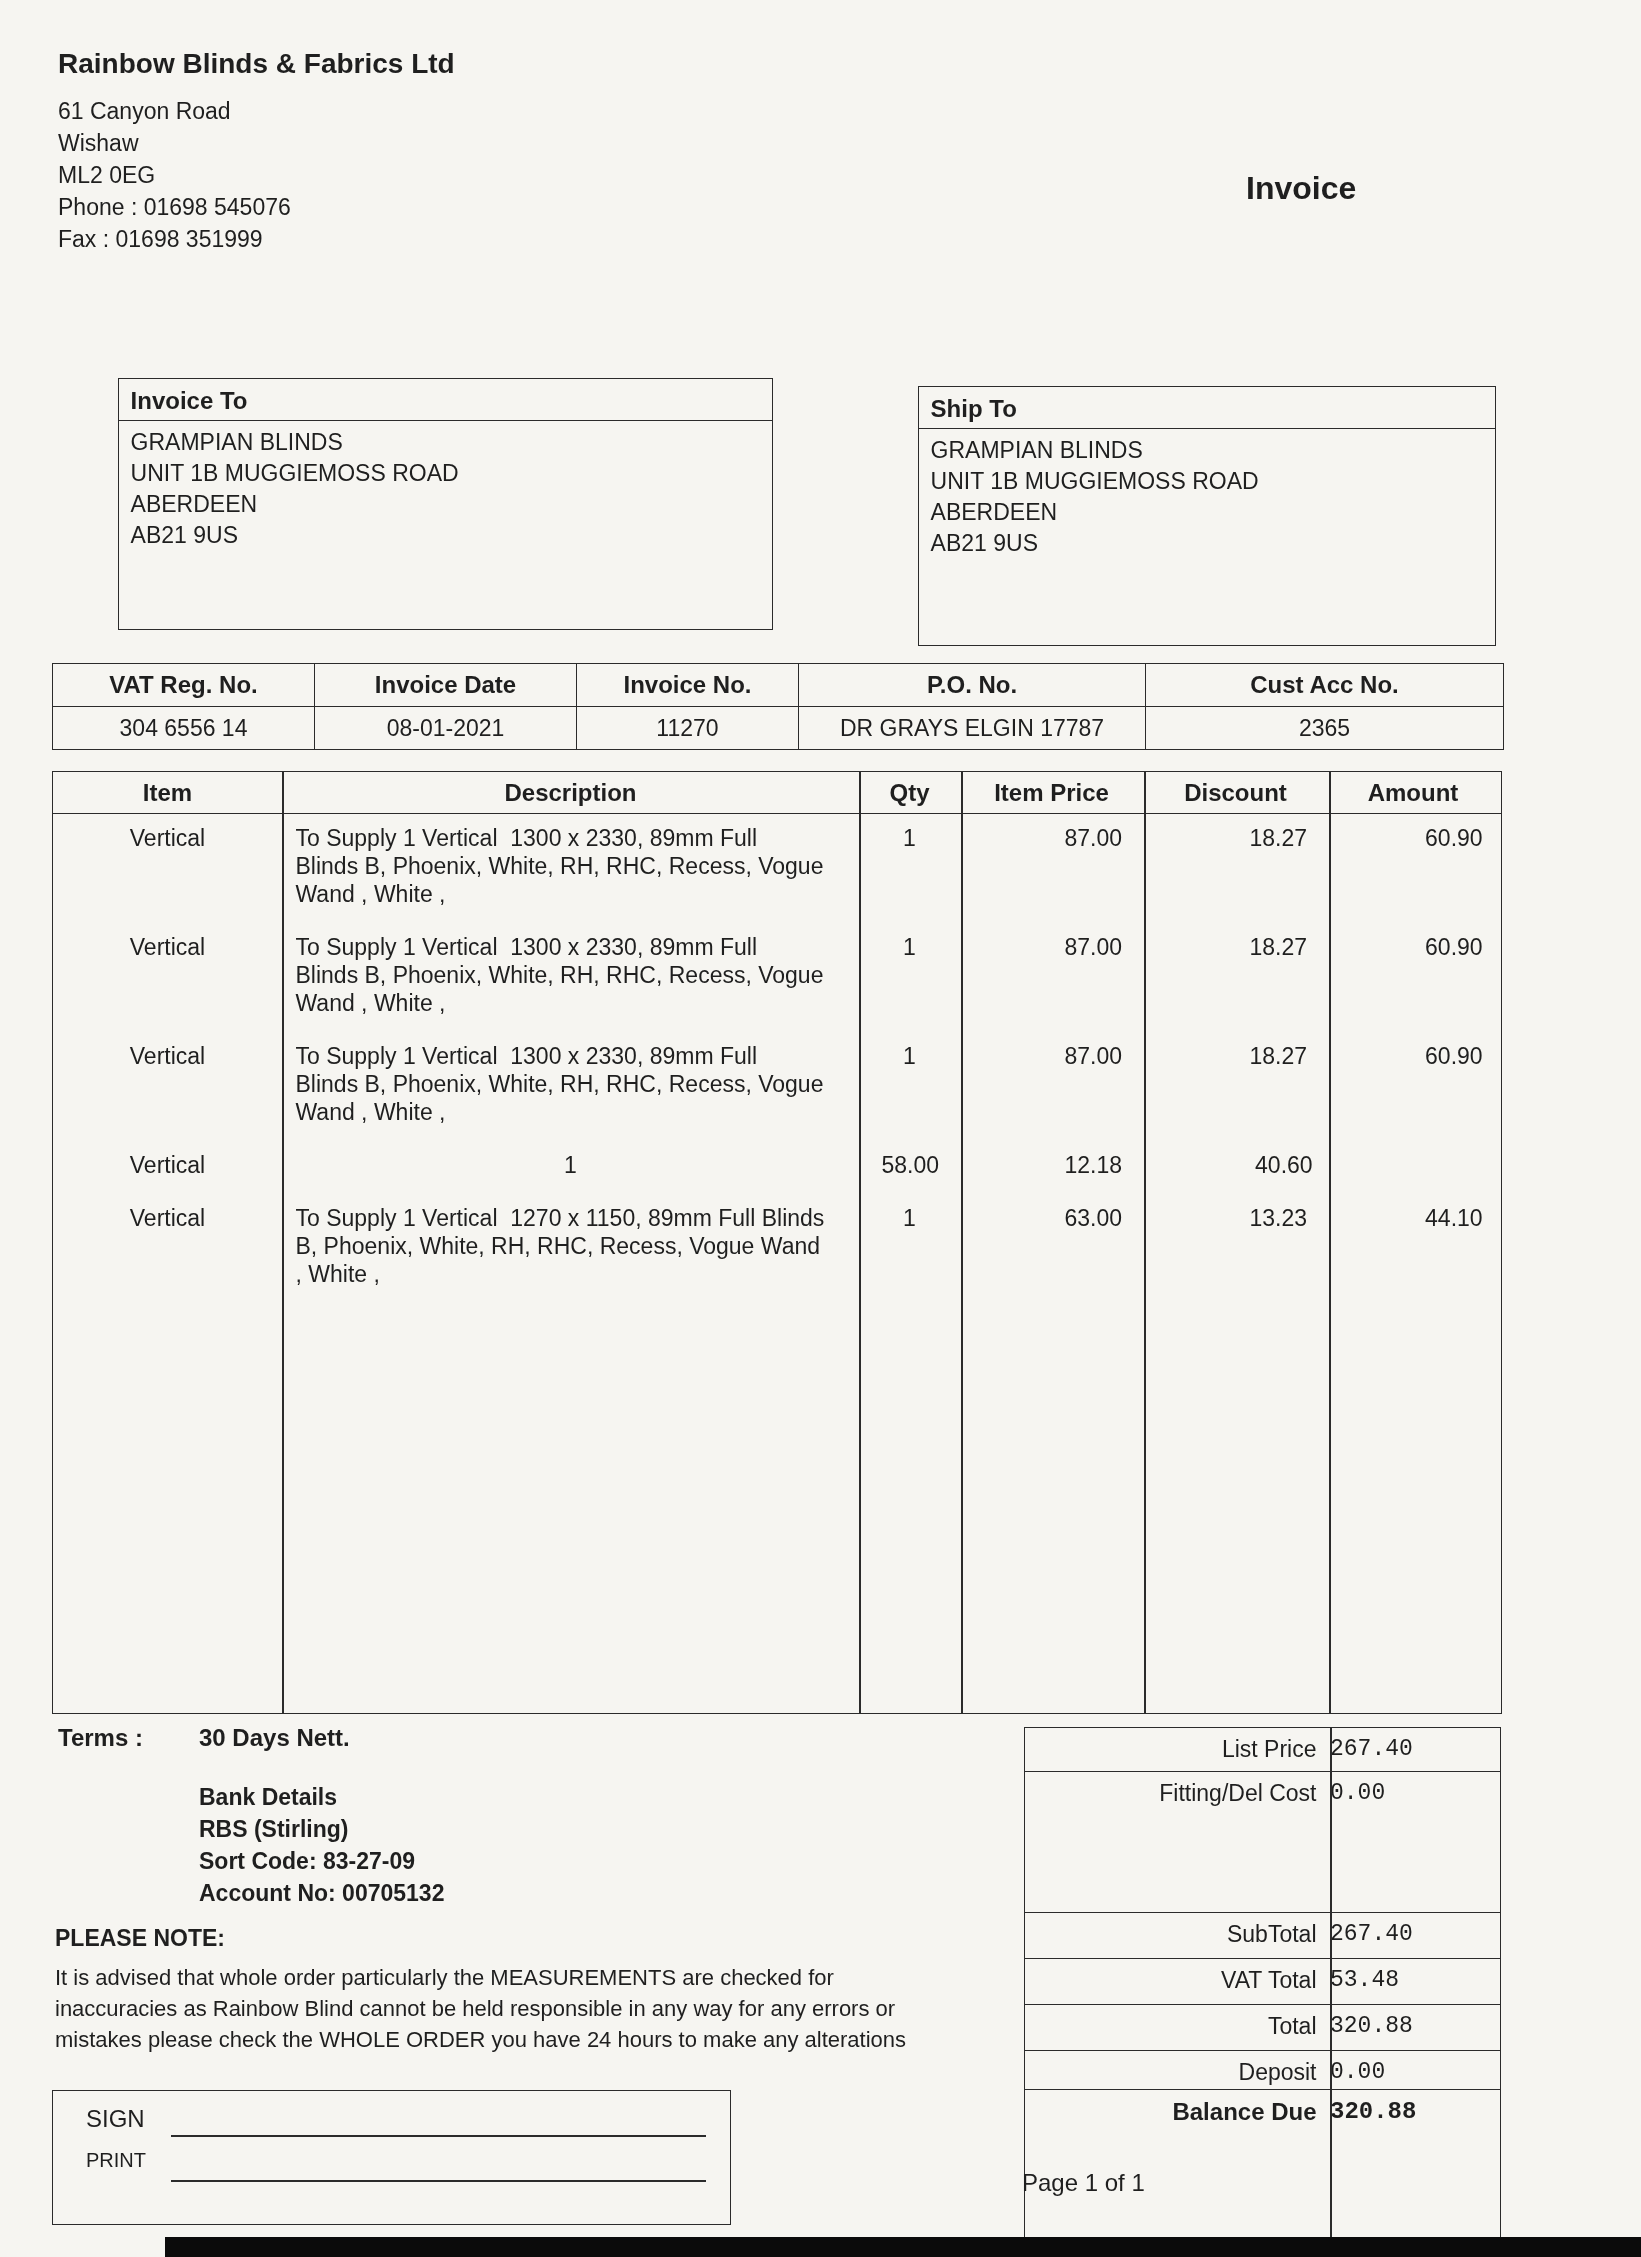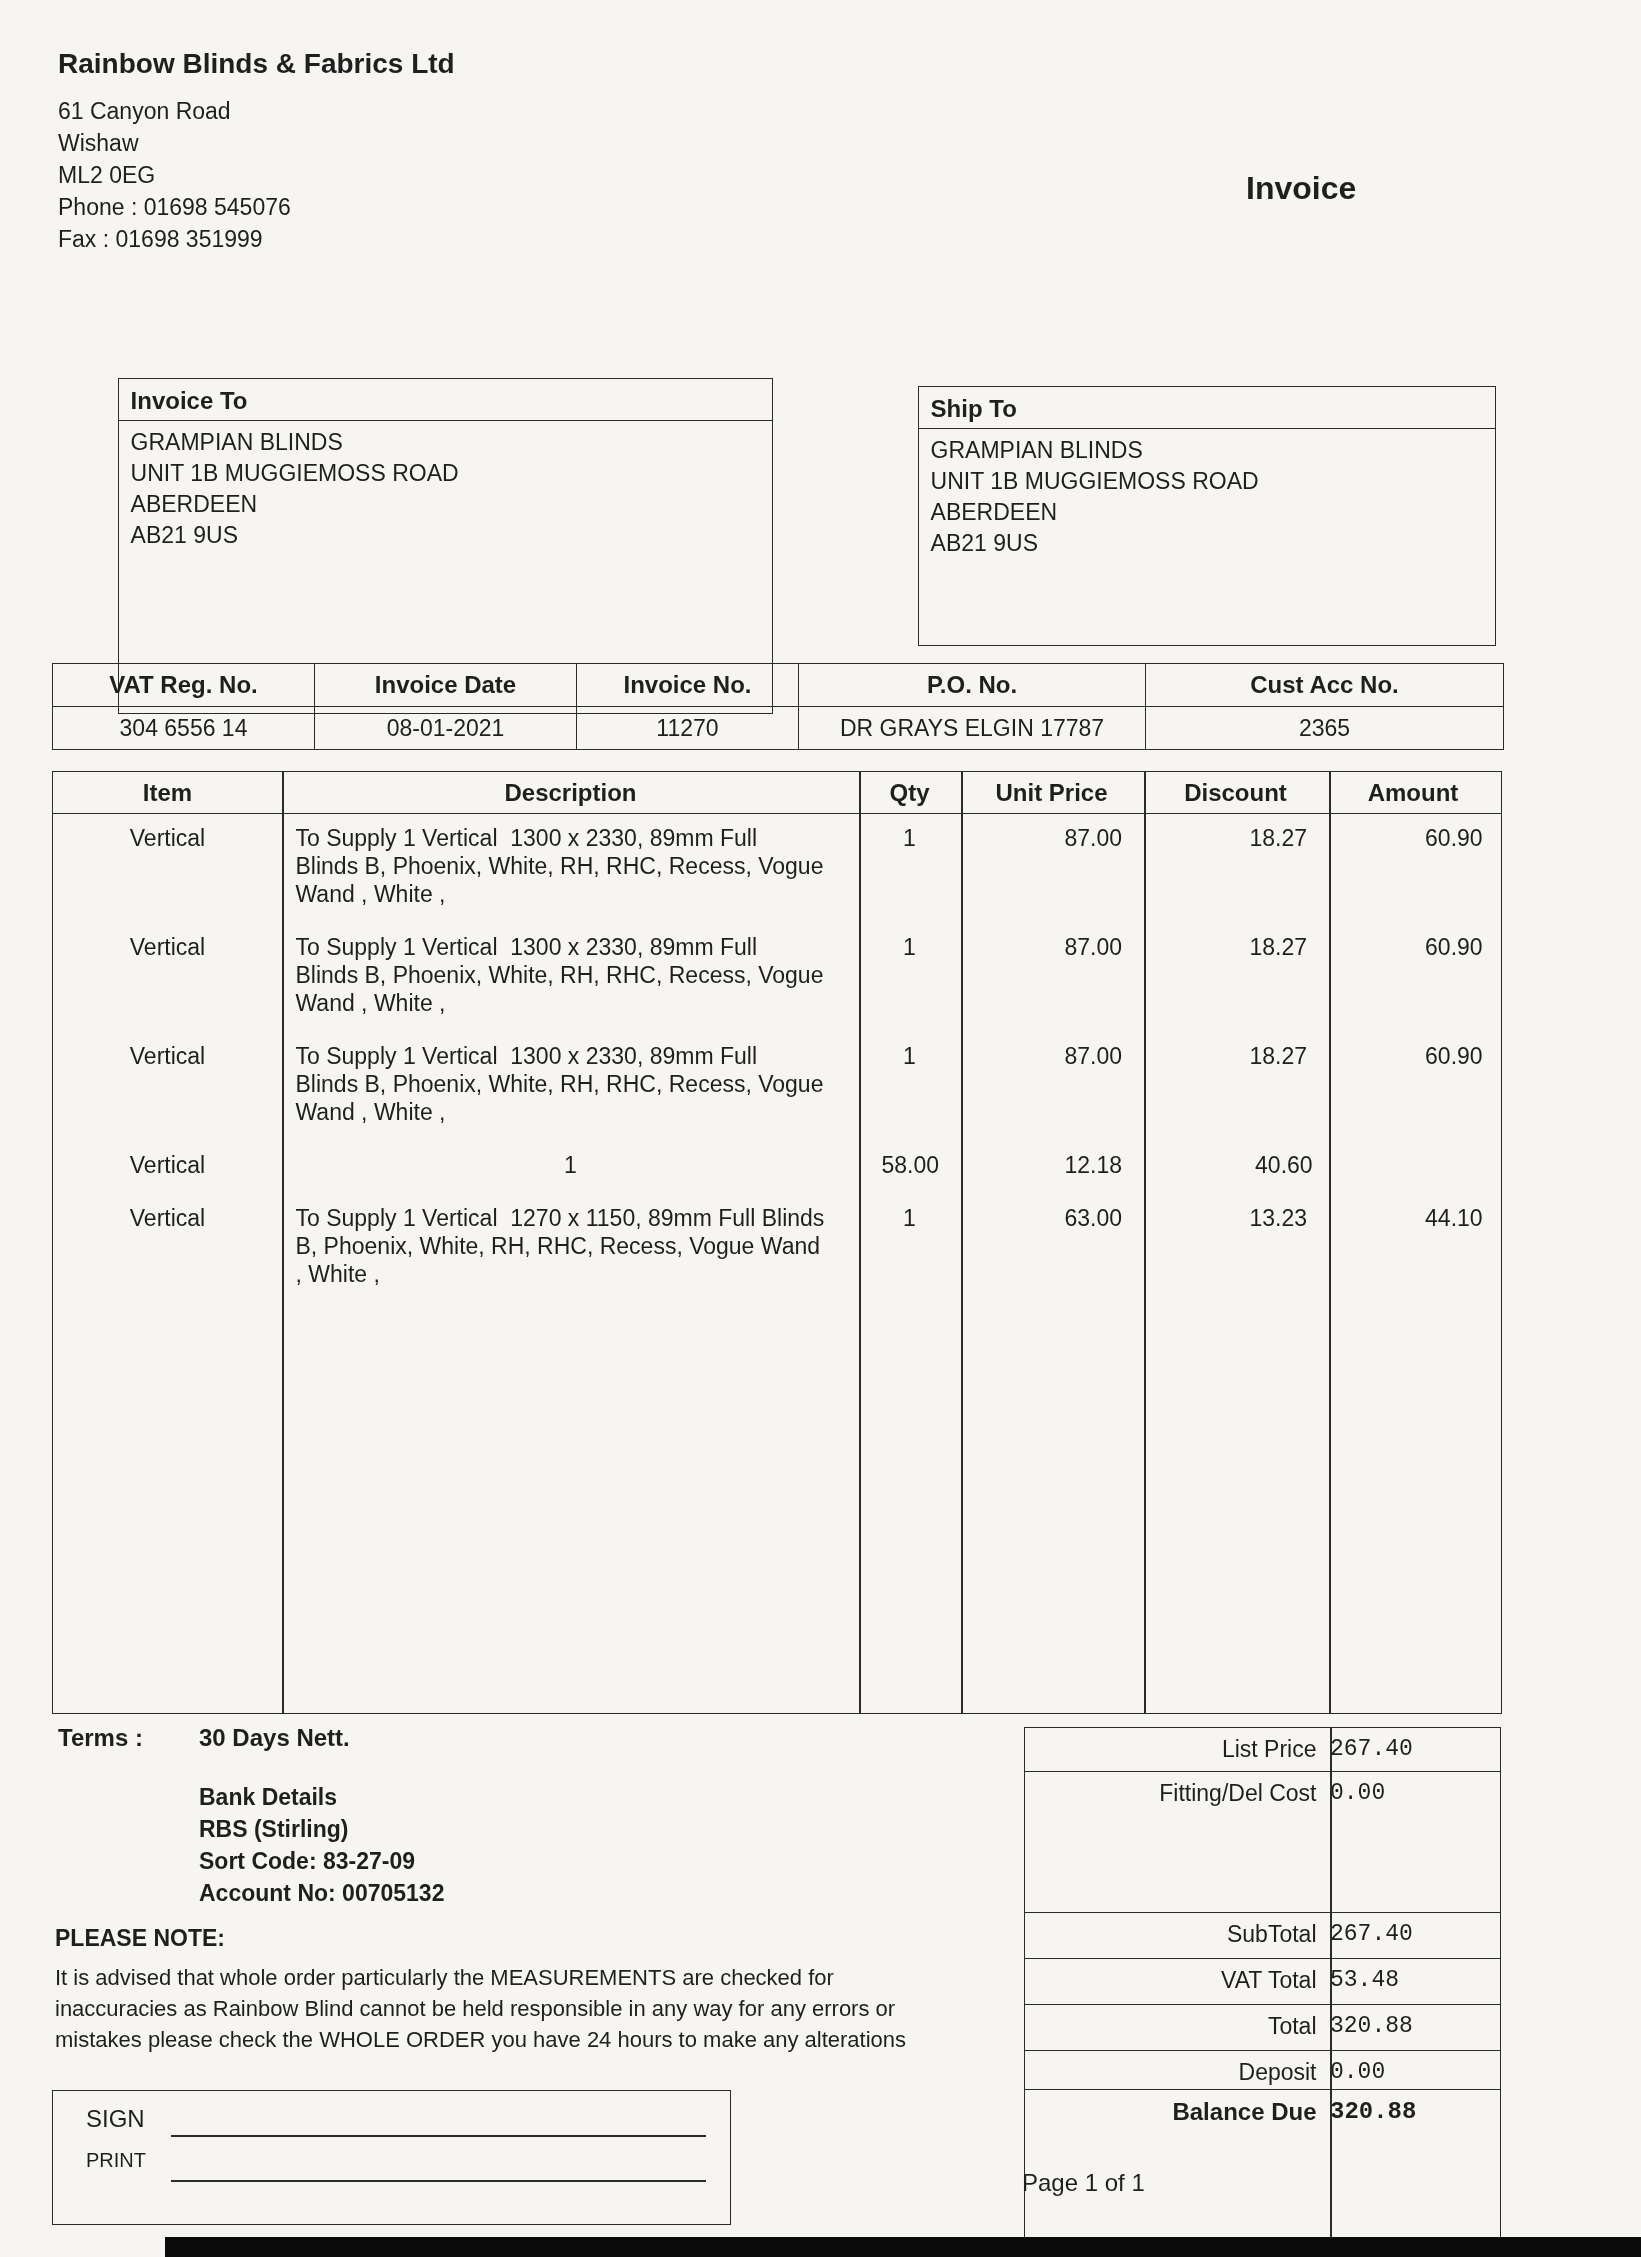--- a/index.html
+++ b/index.html
@@ -17,21 +17,21 @@
   .abs { position: absolute; }
 
   
   .company-block { left: 58px; top: 48px; }
   .company-name { font-size: 28px; font-weight: bold; margin-bottom: 15.4px; }
   .addr-line { font-size: 23px; line-height: 32px; }
   .invoice-title { left: 1246px; top: 170px; font-size: 32px; font-weight: bold; }
 
   
   .addr-box { border: 1.9px solid #2b2b2b; }
-  .box-invoice-to { left: 118px; top: 378px; width: 655px; height: 336px; }
+  .box-invoice-to { left: 118px; top: 378px; width: 655px; height: 252px; }
   .box-ship-to   { left: 918px; top: 386px; width: 578px; height: 260px; }
   .box-label { font-weight: bold; font-size: 24px; padding: 7.7px 11.6px; border-bottom: 1.9px solid #2b2b2b; height: 42px; }
   .box-lines { padding: 5.8px 11.6px; line-height: 31px; }
 
   
   .info-table { position: absolute; left: 52px; top: 663px; width: 1450px; border-collapse: collapse; table-layout: fixed; }
   .info-table th, .info-table td { border: 1.9px solid #2b2b2b; text-align: center; height: 43px; font-size: 23px; padding: 0 5.8px; }
   .info-table th { font-weight: bold; font-size: 24px; }
 
   
@@ -142,21 +142,21 @@
     <div class="vline" style="left:229px"></div>
     <div class="vline" style="left:806px"></div>
     <div class="vline" style="left:908px"></div>
     <div class="vline" style="left:1091px"></div>
     <div class="vline" style="left:1276px"></div>
 
     <div class="items-grid items-header">
       <div>Item</div>
       <div>Description</div>
       <div>Qty</div>
-      <div>Unit Price</div>
+      <div>Item Price</div>
       <div>Discount</div>
       <div>Amount</div>
     </div>
 
     <div class="items-body">
       <div class="items-grid item-row">
         <div class="c-item">Vertical</div>
         <div class="c-desc"><span class="desc-text">To Supply 1 Vertical  1300 x 2330, 89mm Full Blinds B, Phoenix, White, RH, RHC, Recess, Vogue Wand , White ,</span></div>
         <div class="c-qty">1</div>
         <div class="c-price">87.00</div>

